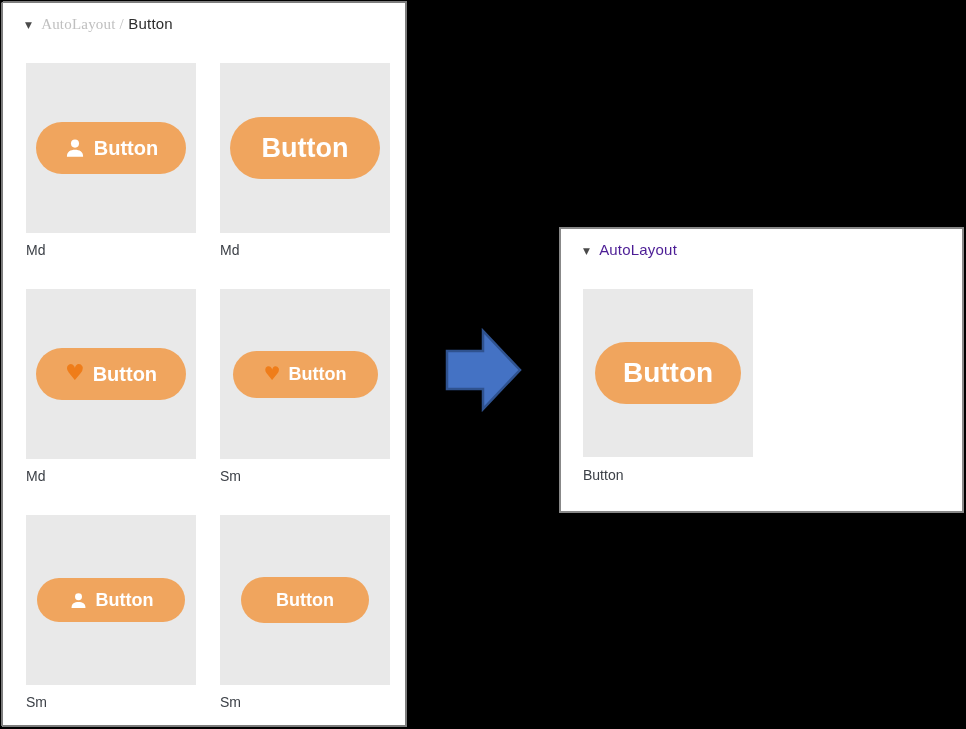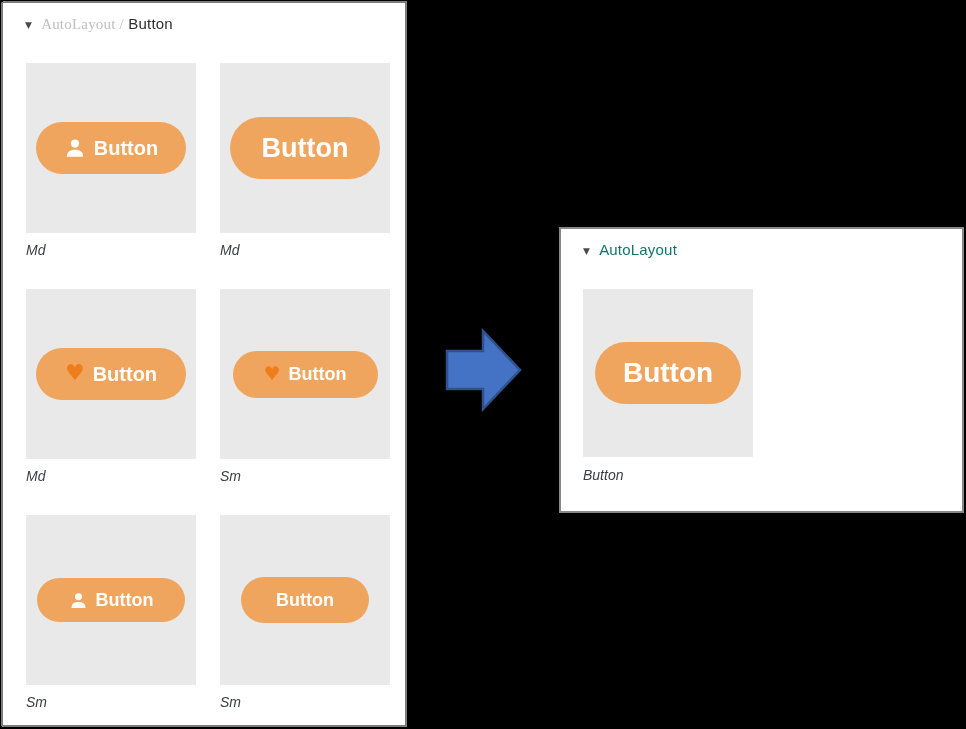--- a/index.html
+++ b/index.html
@@ -29,40 +29,39 @@
     white-space:nowrap;
   }
   .tri{
     font-size:9px; color:#4a4a4a;
     font-family:"DejaVu Sans", sans-serif;
     transform:translateY(1px);
     cursor:default;
   }
   .path-dim{ color:#bfbfbf;font-family:Liberation Serif, serif; }
   .path-cur{ color:#2d2d2d; font-weight:500; }
-  #right-panel .path-cur{ font-weight:400; color:#0f766e; }
+  #right-panel .path-cur{ font-weight:400; color:#4c1d95; }
 
   
   #variant-grid{
     position:absolute; left:23px; top:60px;
     display:grid;
     grid-template-columns:170px 170px;
     column-gap:24px;
     grid-auto-rows:226px;
   }
   .cell{
     width:170px; height:170px;
     background:var(--cell-gray,#e9e9e9);
     display:flex; align-items:center; justify-content:center;
   }
   .vlabel{
     margin-top:9px;
     font-size:14px;
     color:#3c4047;
-    font-style:italic;
   }
 
   
   .pill{
     display:flex; align-items:center; justify-content:center;
     gap:8px;
     background:var(--orange,#f0a55e);
     color:#fff;
     font-weight:700;
     border-radius:999px;

